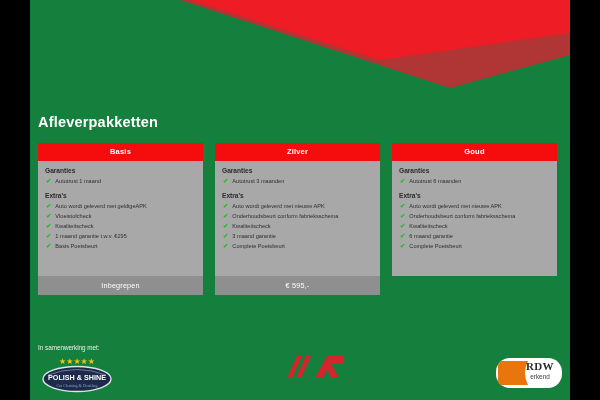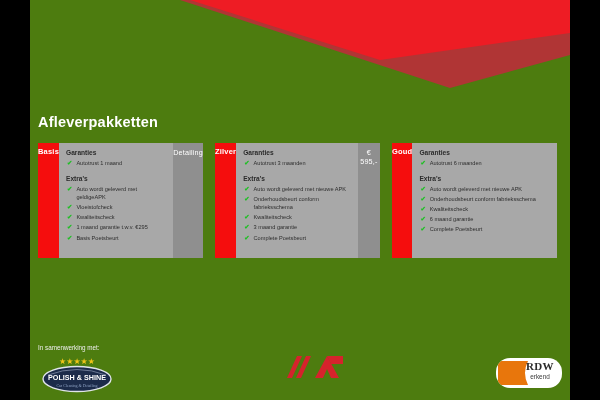--- a/index.html
+++ b/index.html
@@ -2,36 +2,36 @@
 <html><head>
 <meta charset="utf-8">
 <style>
   html,body{margin:0;padding:0;}
   body{
     width:600px;height:400px;background:#000;overflow:hidden;
     font-family:"Liberation Sans",sans-serif;
   }
   #slide{
     position:absolute;left:30px;top:0;width:540px;height:400px;
-    background:#4d7c0f;overflow:hidden;
+    background:#15803d;overflow:hidden;
   }
   
   .band{position:absolute;top:0;left:0;width:540px;height:90px;overflow:hidden;}
   .band svg{display:block;}
   .page-title{
     position:absolute;left:8px;top:114px;
     color:#ffffff;font-size:14.5px;font-weight:bold;letter-spacing:.2px;
   }
   
   .cards{
     position:absolute;left:8px;top:143px;width:528px;
     display:flex;gap:12px;align-items:flex-start;
   }
   .card{
-    width:165px;background:#a8a8a8;display:flex;
+    width:165px;background:#a8a8a8;display:flex;flex-direction:column;
   }
   .card-head{
     background:#f50d0d;color:#ffffff;
     font-size:7.5px;font-weight:bold;text-align:center;
     padding:4px 0 4.5px;letter-spacing:.2px;
   }
   .card-body{padding:5px 6px 6px 6px;min-height:104px;}
   .sect-title{
     color:#2b2b2b;font-size:6.6px;font-weight:bold;margin:1px 0 3px 1px;
   }
@@ -113,21 +113,21 @@
           <li>
               <span class="check">✔</span>
               <span>1 maand garantie t.w.v. €295</span>
             </li>
           <li>
               <span class="check">✔</span>
               <span>Basis Poetsbeurt</span>
             </li>
         </ul>
       </div>
-      <div class="card-foot">Detailing</div>
+      <div class="card-foot">Inbegrepen</div>
     </div>
 
     <div class="card">
       <div class="card-head">Zilver</div>
       <div class="card-body">
         <div class="sect-title">Garanties</div>
         <ul class="feat">
           <li>
             <span class="check">✔</span>
             <span>Autotrust 3 maanden</span>

